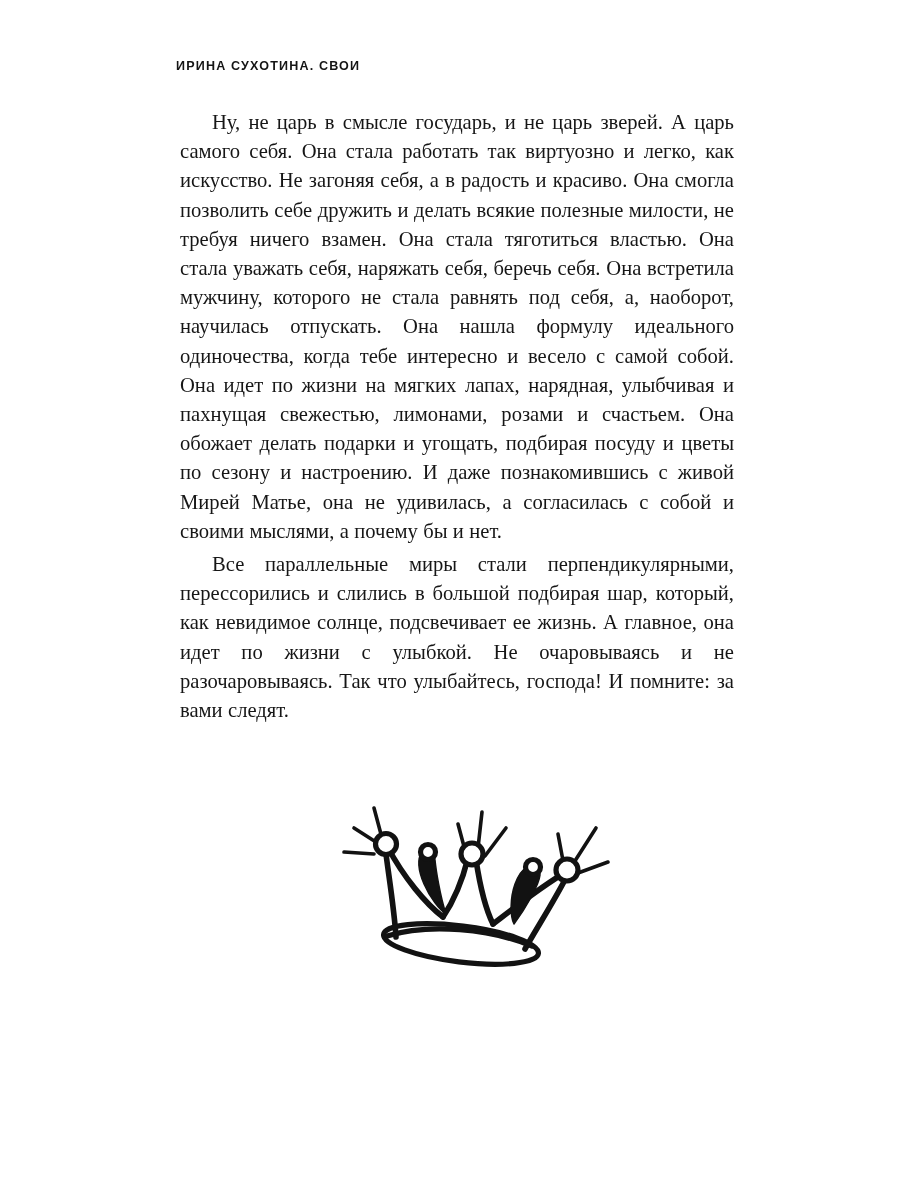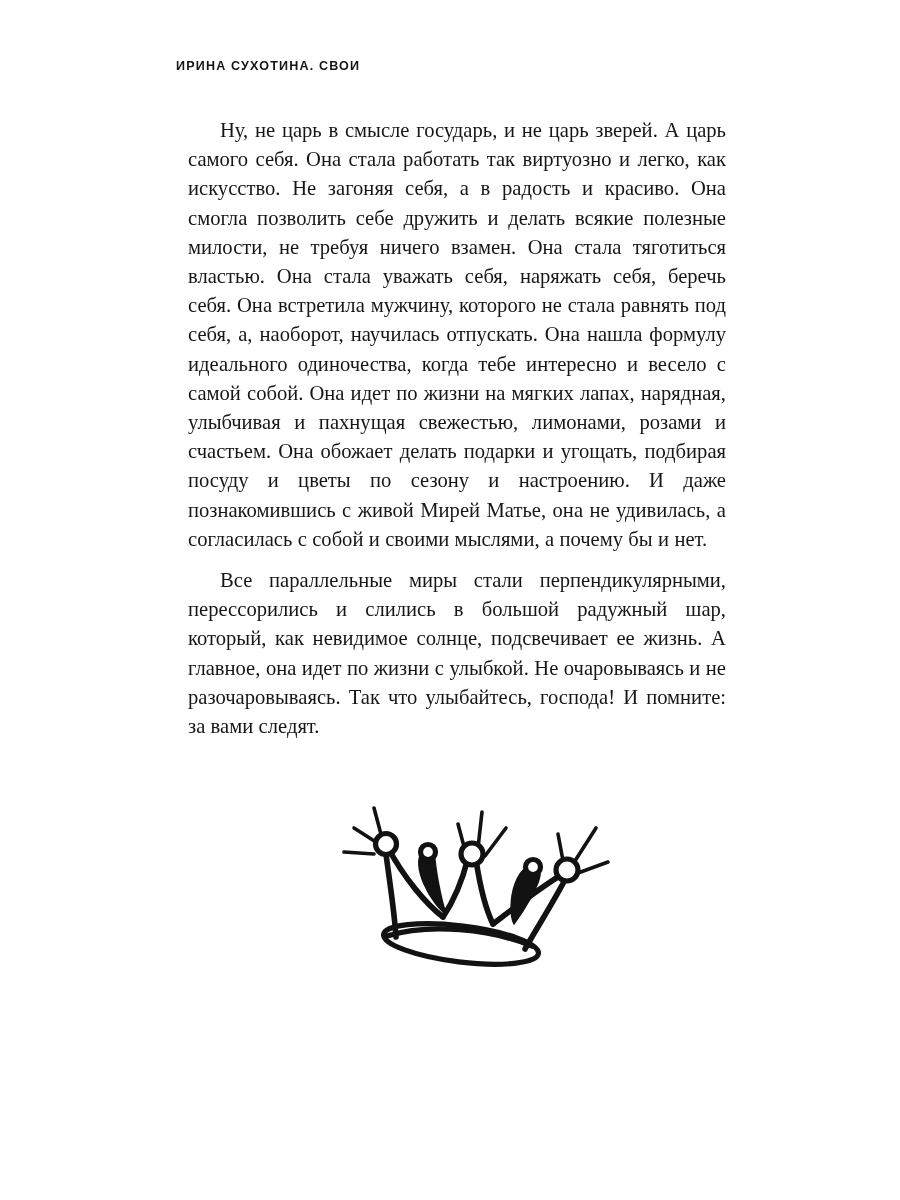--- a/index.html
+++ b/index.html
@@ -40,21 +40,21 @@
 
   
   .text-column {
     position: absolute;
     left: 176px;
     top: 104px;
     width: 562px;
   }
 
   .body-paragraph {
-    margin: 12px;
+    margin: 4px;
     text-align: justify;
     text-justify: inter-word;
     font-size: 20.6px;
     line-height: 29.2px;
     text-indent: 32px;
     color: #161616;
     hyphens: manual;
     word-spacing: 0.2px;
   }
 
@@ -102,21 +102,21 @@
 </style>
 </head>
 <body>
 
 <div class="page">
 
   <div class="running-header">Ирина Сухотина. Свои</div>
 
   <div class="text-column">
     <p class="body-paragraph">Ну, не царь в смысле государь, и не царь зверей. А царь самого себя. Она стала работать так виртуозно и легко, как искусство. Не загоняя себя, а в радость и красиво. Она смогла позволить себе дружить и делать всякие полезные милости, не требуя ничего взамен. Она стала тяготиться властью. Она стала уважать себя, наряжать себя, беречь себя. Она встретила мужчину, которого не стала равнять под себя, а, наоборот, научилась отпускать. Она нашла формулу идеального одиночества, когда тебе интересно и весело с самой собой. Она идет по жизни на мягких лапах, нарядная, улыбчивая и пахнущая свежестью, лимонами, розами и счастьем. Она обожает делать подарки и угощать, подбирая посуду и цветы по сезону и настроению. И даже познакомившись с живой Мирей Матье, она не удивилась, а согласилась с собой и своими мыслями, а почему бы и нет.</p>
-    <p class="body-paragraph">Все параллельные миры стали перпендикулярными, перессорились и слились в большой радужный шар, который, как невидимое солнце, подсвечивает ее жизнь. А главное, она идет по жизни с улыбкой. Не очаровываясь и не разочаровываясь. Так что улыбайтесь, господа! И помните: за вами следят.</p>
+    <p class="body-paragraph">Все параллельные миры стали перпендикулярными, перессорились и слились в большой подбирая шар, который, как невидимое солнце, подсвечивает ее жизнь. А главное, она идет по жизни с улыбкой. Не очаровываясь и не разочаровываясь. Так что улыбайтесь, господа! И помните: за вами следят.</p>
   </div>
 
   <div class="crown-ornament">
     <svg viewBox="0 0 290 186" xmlns="http://www.w3.org/2000/svg" aria-hidden="true">
 
       <g>
         <path class="crown-ray" d="M44 22 L52 52"></path>
         <path class="crown-ray" d="M24 42 L49 58"></path>
         <path class="crown-ray" d="M14 66 L44 68"></path>
       </g>

